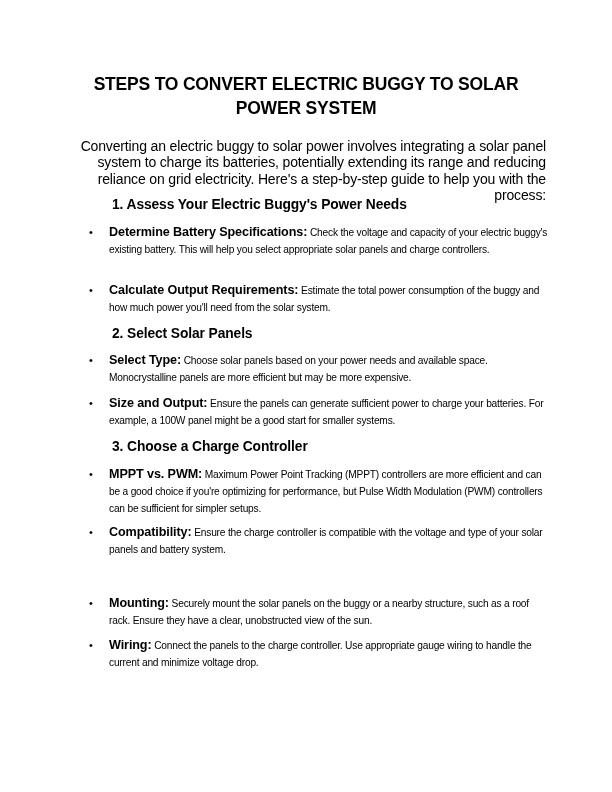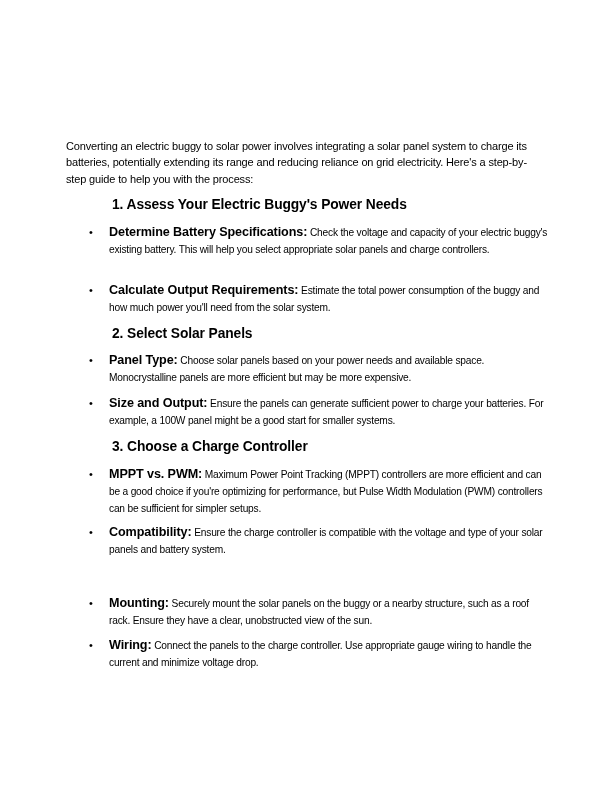--- a/index.html
+++ b/index.html
@@ -1,48 +1,49 @@
 <!DOCTYPE html>
 <html><head>
 <meta charset="utf-8">
 <style>
   html, body { margin: 0; padding: 0; background: #ffffff; }
   body { width: 612px; height: 792px; position: relative; overflow: hidden;
          font-family: "Liberation Sans", "DejaVu Sans", sans-serif; color: #000; }
   .page { position: absolute; left: 0; top: 0; width: 612px; height: 792px; }
   .title { position: absolute; left: 60px; top: 72px; width: 492px; text-align: center;
            font-weight: bold; font-size: 17.5px; line-height: 24px; letter-spacing: -0.2px; }
-  .intro { position: absolute; left: 66px; top: 138px; width: 480px; text-align: left;
-           font-size: 11px; line-height: 16.3px; letter-spacing: -0.15px; }
+  .intro { position: absolute; left: 66px; top: 138px; width: 480px; text-align: right;
+           font-size: 14px; line-height: 16.3px; letter-spacing: -0.15px; }
   .h { position: absolute; left: 72px; font-weight: bold; font-size: 13.8px; line-height: 18px; letter-spacing: -0.1px; margin-left: 40px; }
   .item { position: absolute; left: 89px; width: 460px; }
   .bullet { position: absolute; left: 0; top: 0; font-size: 11px; line-height: 16px; }
   .itext { position: absolute; left: 20px; width: 440px; font-size: 10.2px; line-height: 17px; letter-spacing: -0.2px; }
   .itext b { font-size: 12.6px; letter-spacing: -0.1px; }
 </style>
 </head>
 <body>
 
 <div class="page">
+  <div class="title">STEPS TO CONVERT ELECTRIC BUGGY TO SOLAR POWER SYSTEM</div>
   <div class="intro">Converting an electric buggy to solar power involves integrating a solar panel system to charge its batteries, potentially extending its range and reducing reliance on grid electricity. Here's a step-by-step guide to help you with the process:</div>
 
   <div class="h" style="top:196px">1. Assess Your Electric Buggy's Power Needs</div>
   <div class="item" style="top:224px">
     <span class="bullet">•</span>
     <div class="itext"><b>Determine Battery Specifications:</b> <span>Check the voltage and capacity of your electric buggy's existing battery. This will help you select appropriate solar panels and charge controllers.</span></div>
   </div>
   <div class="item" style="top:282px">
     <span class="bullet">•</span>
     <div class="itext"><b>Calculate Output Requirements:</b> <span>Estimate the total power consumption of the buggy and how much power you'll need from the solar system.</span></div>
   </div>
 
   <div class="h" style="top:325px">2. Select Solar Panels</div>
   <div class="item" style="top:352px">
     <span class="bullet">•</span>
-    <div class="itext"><b>Panel Type:</b> <span>Choose solar panels based on your power needs and available space. Monocrystalline panels are more efficient but may be more expensive.</span></div>
+    <div class="itext"><b>Select Type:</b> <span>Choose solar panels based on your power needs and available space. Monocrystalline panels are more efficient but may be more expensive.</span></div>
   </div>
   <div class="item" style="top:395px">
     <span class="bullet">•</span>
     <div class="itext"><b>Size and Output:</b> <span>Ensure the panels can generate sufficient power to charge your batteries. For example, a 100W panel might be a good start for smaller systems.</span></div>
   </div>
 
   <div class="h" style="top:438px">3. Choose a Charge Controller</div>
   <div class="item" style="top:466px">
     <span class="bullet">•</span>
     <div class="itext"><b>MPPT vs. PWM:</b> <span>Maximum Power Point Tracking (MPPT) controllers are more efficient and can be a good choice if you're optimizing for performance, but Pulse Width Modulation (PWM) controllers can be sufficient for simpler setups.</span></div>

